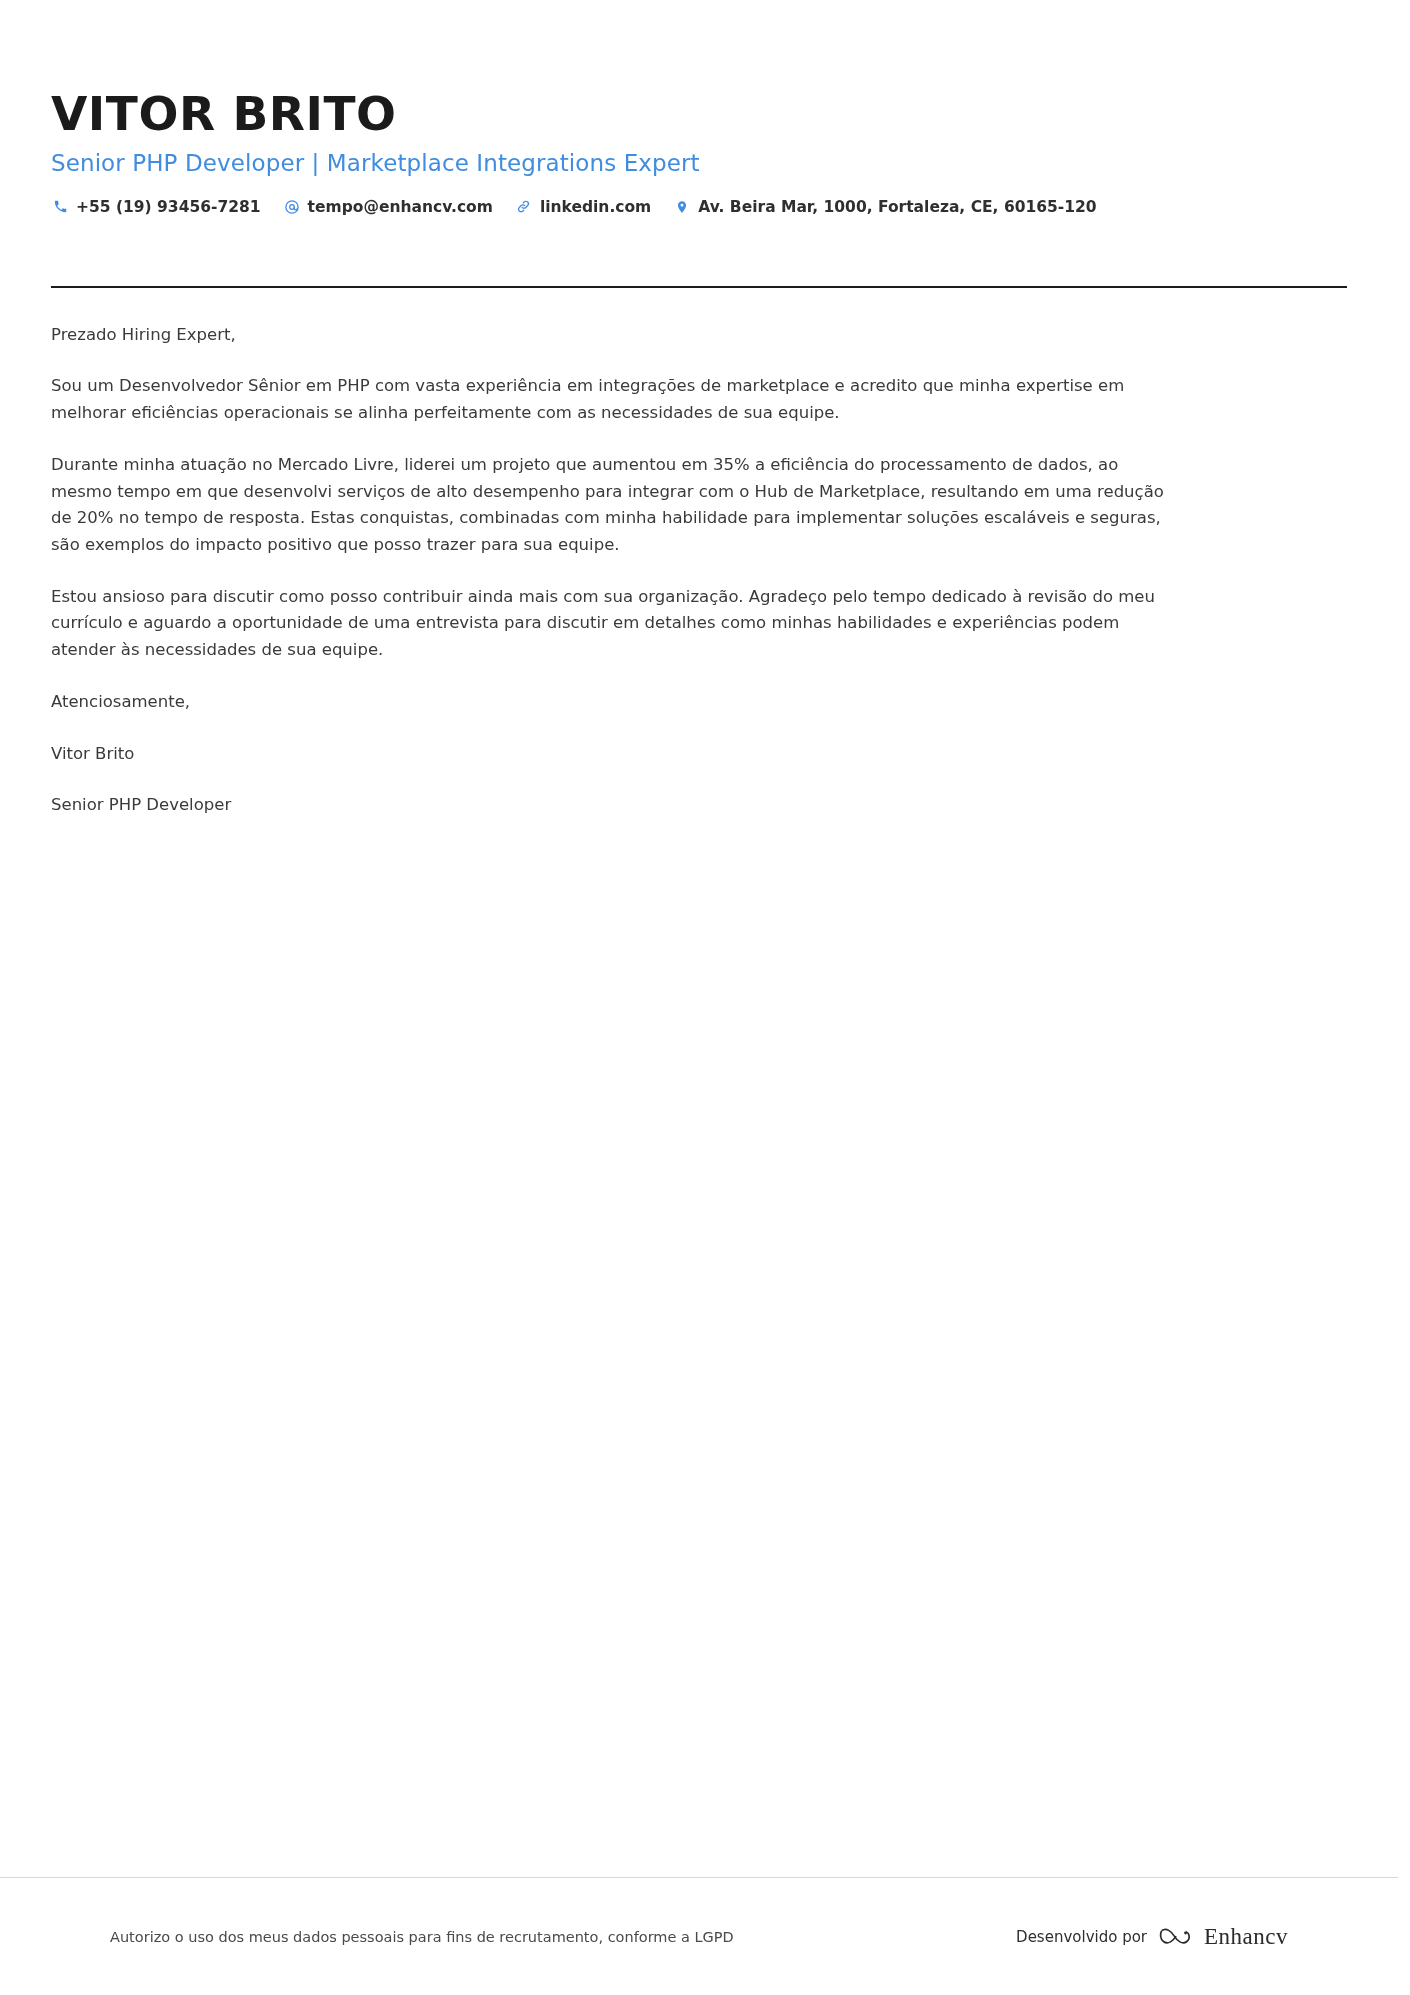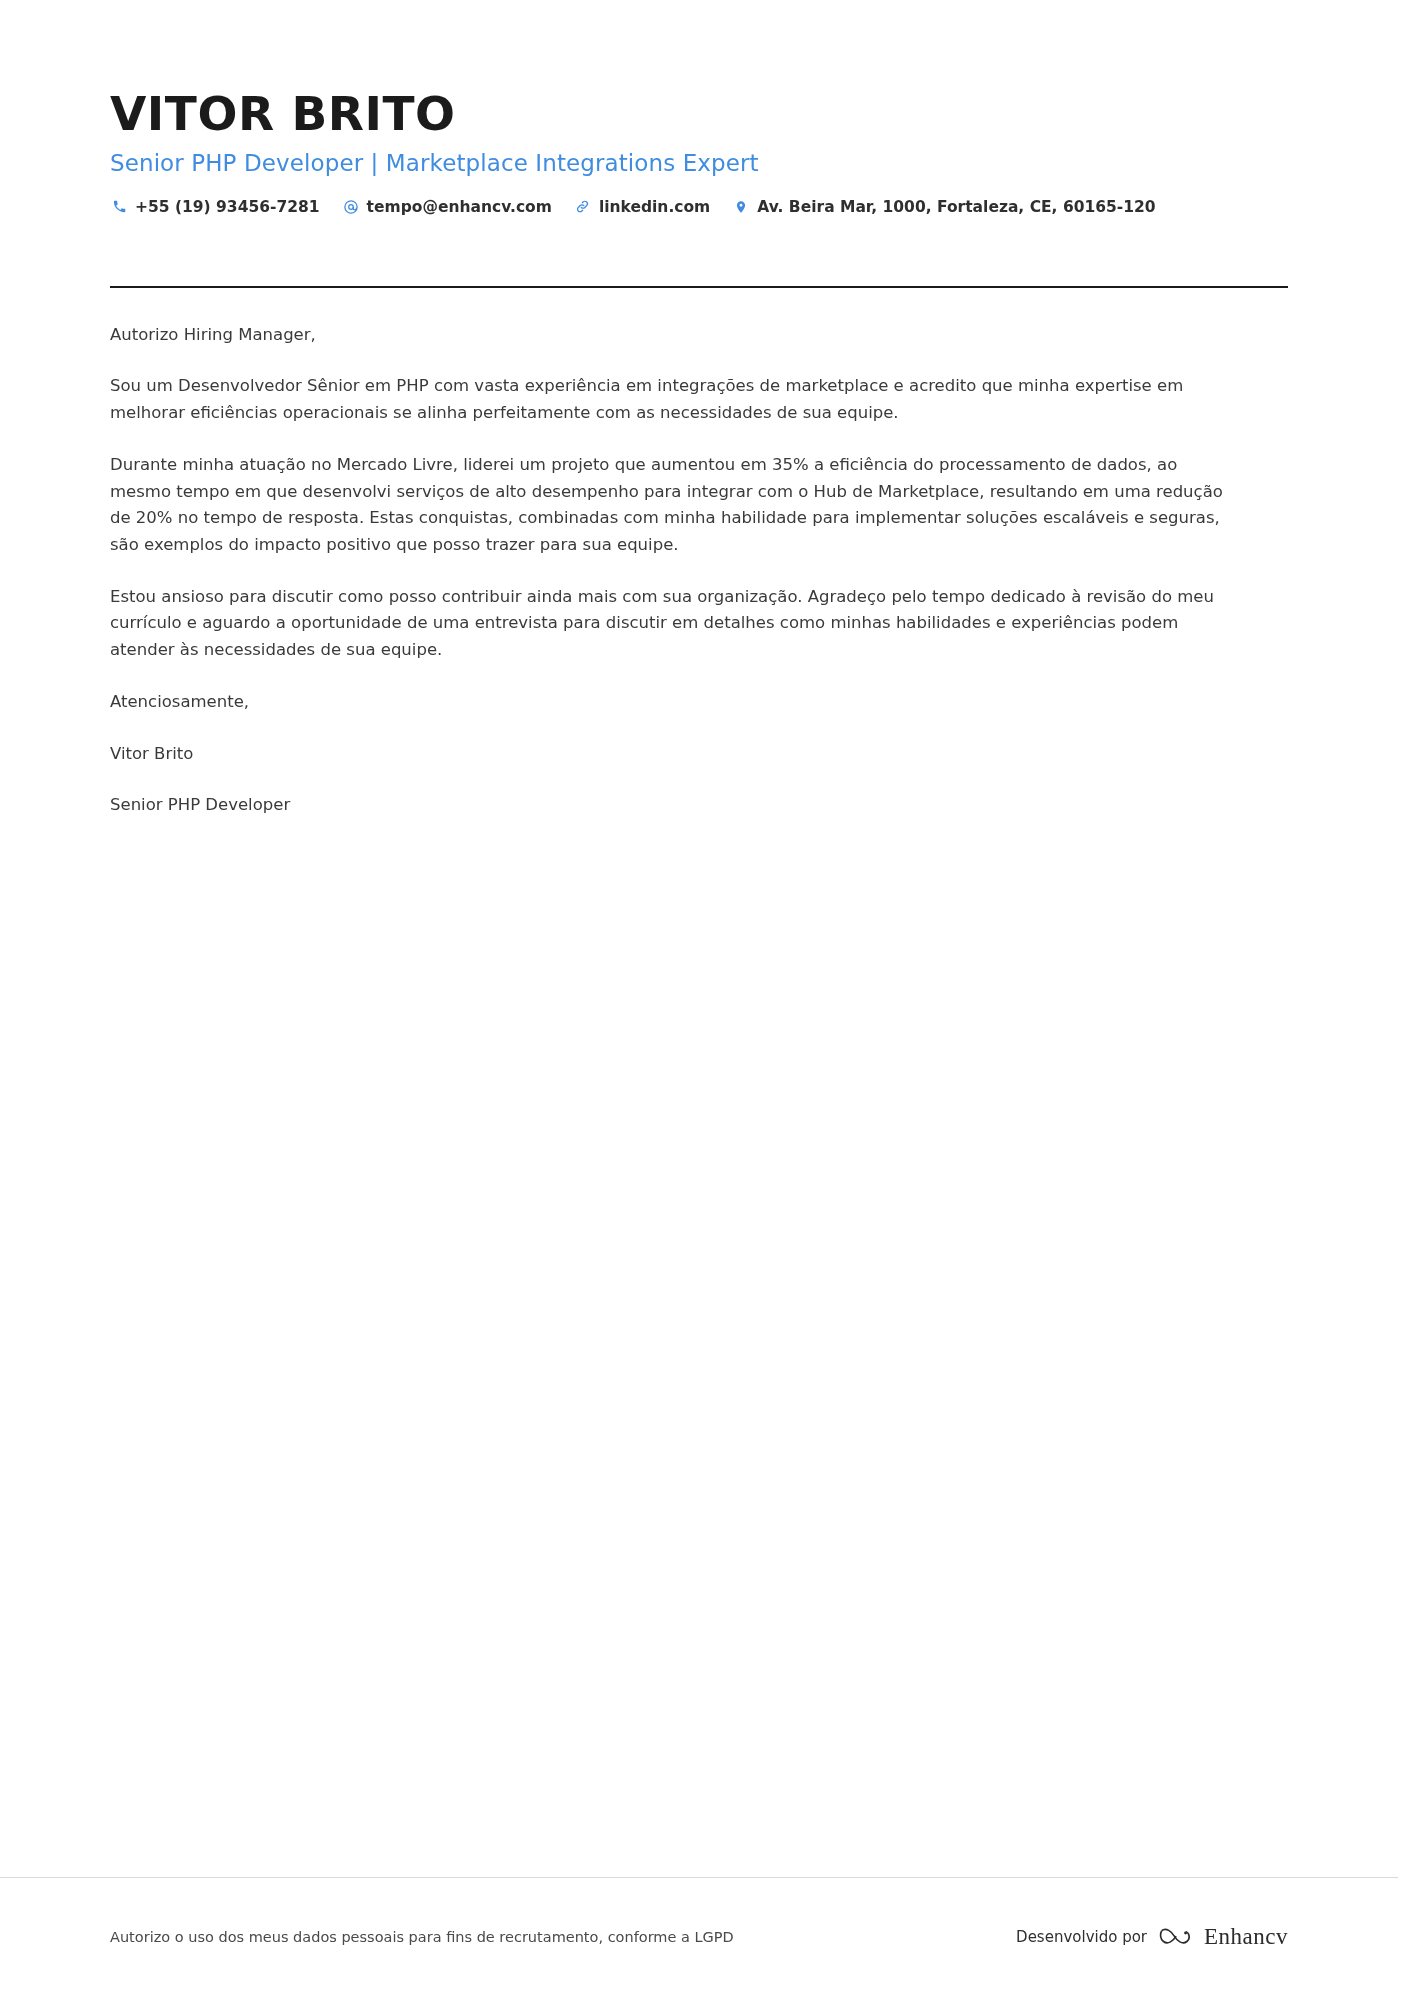--- a/index.html
+++ b/index.html
@@ -13,21 +13,21 @@
     font-family: "DejaVu Sans", "Liberation Sans", sans-serif;
     color: #2b2b2b;
     position: relative;
     overflow: hidden;
   }
   .page {
     position: relative;
     width: 1398px;
     height: 1995px;
     box-sizing: border-box;
-    padding: 0 110px;
+    padding: 0 51px;
   }
 
   
   .header {
     padding-top: 88px;
   }
   .full-name {
     font-size: 47px;
     font-weight: bold;
     letter-spacing: 0.5px;
@@ -189,21 +189,21 @@
         <span>Av. Beira Mar, 1000, Fortaleza, CE, 60165-120</span>
       </div>
 
     </div>
   </div>
 
   <div class="section">
     <div class="section-rule"></div>
 
     <div class="letter">
-      <p>Autorizo Hiring Manager,</p>
+      <p>Prezado Hiring Expert,</p>
       <p>Sou um Desenvolvedor Sênior em PHP com vasta experiência em integrações de marketplace e acredito que minha expertise em melhorar eficiências operacionais se alinha perfeitamente com as necessidades de sua equipe.</p>
       <p>Durante minha atuação no Mercado Livre, liderei um projeto que aumentou em 35% a eficiência do processamento de dados, ao mesmo tempo em que desenvolvi serviços de alto desempenho para integrar com o Hub de Marketplace, resultando em uma redução de 20% no tempo de resposta. Estas conquistas, combinadas com minha habilidade para implementar soluções escaláveis e seguras, são exemplos do impacto positivo que posso trazer para sua equipe.</p>
       <p>Estou ansioso para discutir como posso contribuir ainda mais com sua organização. Agradeço pelo tempo dedicado à revisão do meu currículo e aguardo a oportunidade de uma entrevista para discutir em detalhes como minhas habilidades e experiências podem atender às necessidades de sua equipe.</p>
       <p>Atenciosamente,</p>
       <p>Vitor Brito</p>
       <p>Senior PHP Developer</p>
     </div>
   </div>
 
   <div class="footer">

